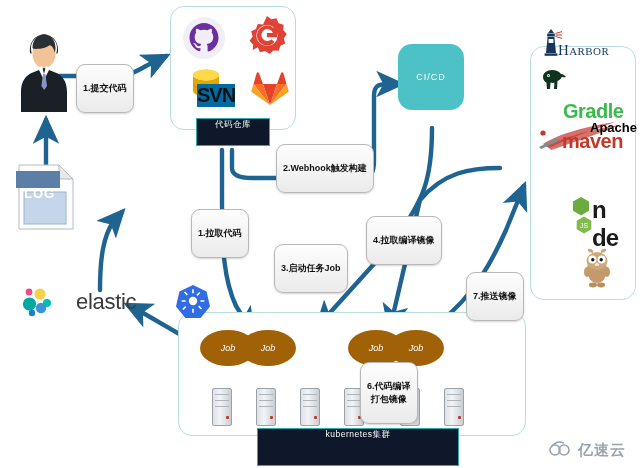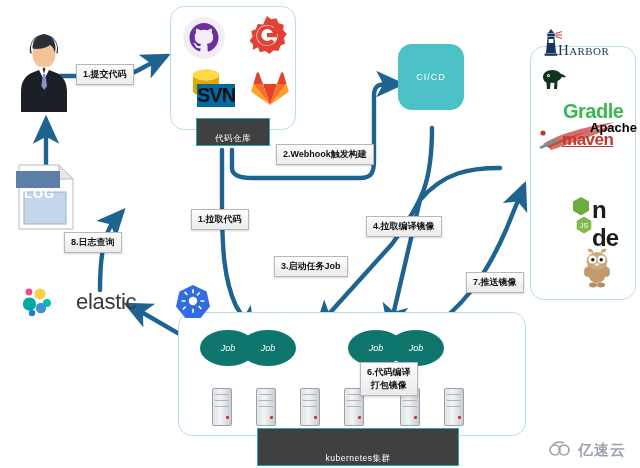--- a/index.html
+++ b/index.html
@@ -4,52 +4,52 @@
 <style>
   html,body{margin:0;padding:0;background:#ffffff;}
   body{width:640px;height:468px;overflow:hidden;font-family:"Liberation Sans","DejaVu Sans",sans-serif;}
   #stage{position:relative;width:640px;height:468px;background:#fff;}
   .abs{position:absolute;}
 
   
   .panel{border:1.4px solid #b9dee0;border-radius:14px;background:#fff;}
 
   
-  .graybox{background:#404040;border:1.5px solid #2fa8ae;display:flex;align-items:flex-end;justify-content:center;
+  .graybox{background:#0f172a;border:1.5px solid #2fa8ae;display:flex;align-items:flex-start;justify-content:center;
            color:#ffffff;font-size:8.5px;letter-spacing:.5px;}
 
   
   .cicd{background:#4cc2c6;border-radius:14px;display:flex;align-items:center;justify-content:center;
         color:#ffffff;font-size:9px;letter-spacing:1px;}
 
   
-  .label{background:linear-gradient(#fdfdfd,#ebebeb);border:1px solid #b8b8b8;border-radius:0;
+  .label{background:linear-gradient(#fdfdfd,#ebebeb);border:1px solid #b8b8b8;border-radius:9px;
          box-shadow:0 1px 2px rgba(0,0,0,.18);color:#111;font-size:9px;font-weight:bold;
          display:flex;flex-direction:column;align-items:center;justify-content:center;
-         padding:3px 6px;line-height:1.45;white-space:nowrap;}
-
-  
-  .job{background:#0f766e;border-radius:50%;display:flex;align-items:center;justify-content:center;
+         padding:17px 6px;line-height:1.45;white-space:nowrap;}
+
+  
+  .job{background:#a16207;border-radius:50%;display:flex;align-items:center;justify-content:center;
        color:#ffffff;font-size:9px;font-style:italic;}
 
   
   .srv{width:20px;height:38px;background:linear-gradient(90deg,#dfe2e6 0%,#f2f4f6 40%,#c9ced4 100%);
        border:1px solid #9aa1a8;border-radius:2px;box-sizing:border-box;overflow:hidden;}
   .srv i{display:block;height:1px;background:#aeb4ba;margin:5px 2px 0 2px;}
   .srv b{display:block;width:3px;height:3px;background:#c0392b;border-radius:1px;margin:9px 0 0 13px;}
 
   
   .elastic-text{font-size:22px;color:#3a3a3a;letter-spacing:-.3px;}
   .harbor-text{font-size:11px;color:#17365d;font-family:"Liberation Serif","DejaVu Serif",serif;letter-spacing:.4px;}
   .harbor-text .cap{font-size:15px;}
   .svn-text{font-family:"Liberation Sans",sans-serif;font-weight:bold;font-size:20px;color:#111;
             background:#0369a1;letter-spacing:-1px;}
   .gradle-text{font-size:20px;font-weight:bold;color:#3bba4c;letter-spacing:-.5px;}
   .apache-text{font-size:13px;font-weight:bold;color:#000;text-align:center;}
-  .maven-text{font-size:17px;font-weight:bold;color:#c0392b;letter-spacing:-.5px;text-decoration:underline;}
+  .maven-text{font-size:20px;font-weight:bold;color:#c0392b;letter-spacing:-.5px;}
   .node-text{font-size:24px;font-weight:bold;color:#1b1b1b;letter-spacing:-1px;}
   .wm{color:#9aa3ad;font-size:15px;font-weight:bold;letter-spacing:1px;}
   svg{display:block;overflow:visible;}
 </style>
 </head>
 <body>
 
 <div id="stage">
 
   <svg class="abs" style="left:0;top:0;width:640px;height:468px;" viewBox="0 0 640 468">
@@ -281,31 +281,28 @@
 
   <div class="abs label" style="left:76px;top:64px;">
     <span>1.提交代码</span>
   </div>
   <div class="abs label" style="left:276px;top:144px;">
     <span>2.Webhook触发构建</span>
   </div>
   <div class="abs label" style="left:191px;top:209px;">
     <span>1.拉取代码</span>
   </div>
-  <div class="abs label" style="left:274px;top:244px;margin-top:12px;">
+  <div class="abs label" style="left:274px;top:244px;">
     <span>3.启动任务Job</span>
   </div>
   <div class="abs label" style="left:366px;top:216px;">
     <span>4.拉取编译镜像</span>
   </div>
   <div class="abs label" style="left:466px;top:272px;">
     <span>7.推送镜像</span>
-  </div>
-  <div class="abs label" style="left:64px;top:232px;">
-    <span>8.日志查询</span>
   </div>
   <div class="abs label" style="left:360px;top:362px;">
     <span>6.代码编译</span>
     <span>打包镜像</span>
   </div>
 
   <svg class="abs" style="left:548px;top:440px;" width="26" height="18" viewBox="0 0 26 18">
     <g fill="none" stroke="#9aa3ad" stroke-width="1.6">
       <circle cx="7" cy="10" r="5"></circle>
         <circle cx="16" cy="10" r="5"></circle>

